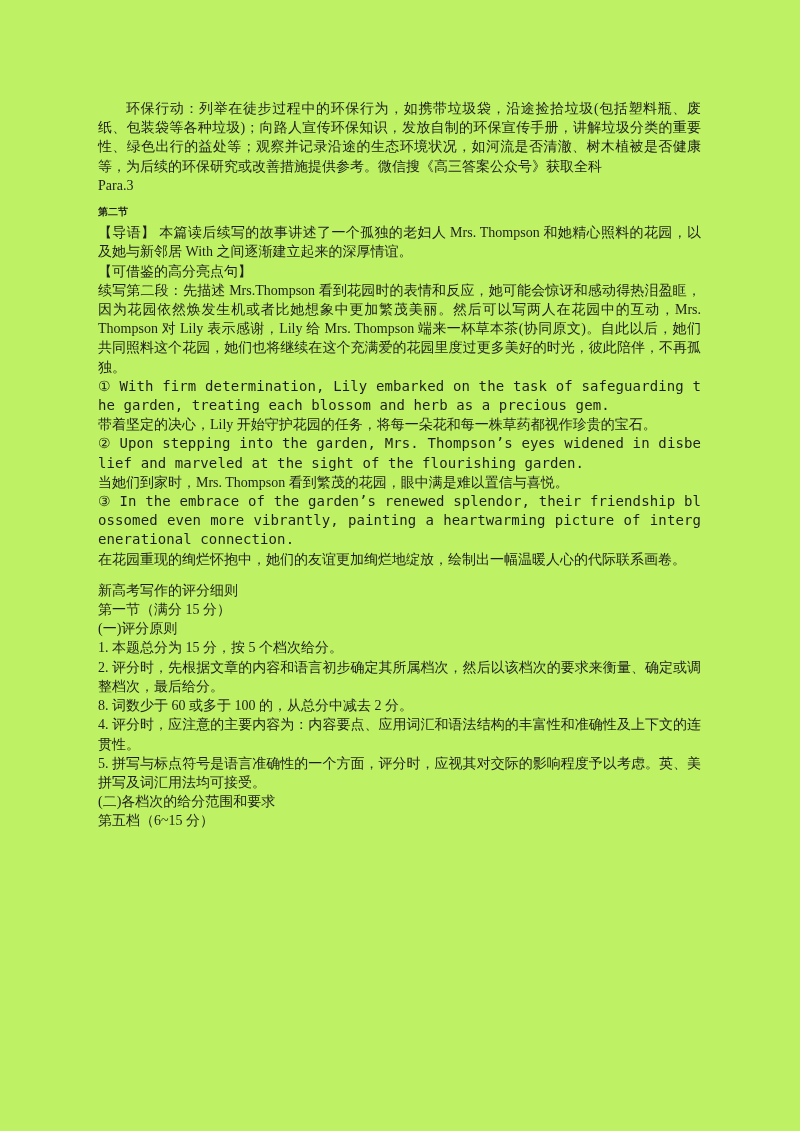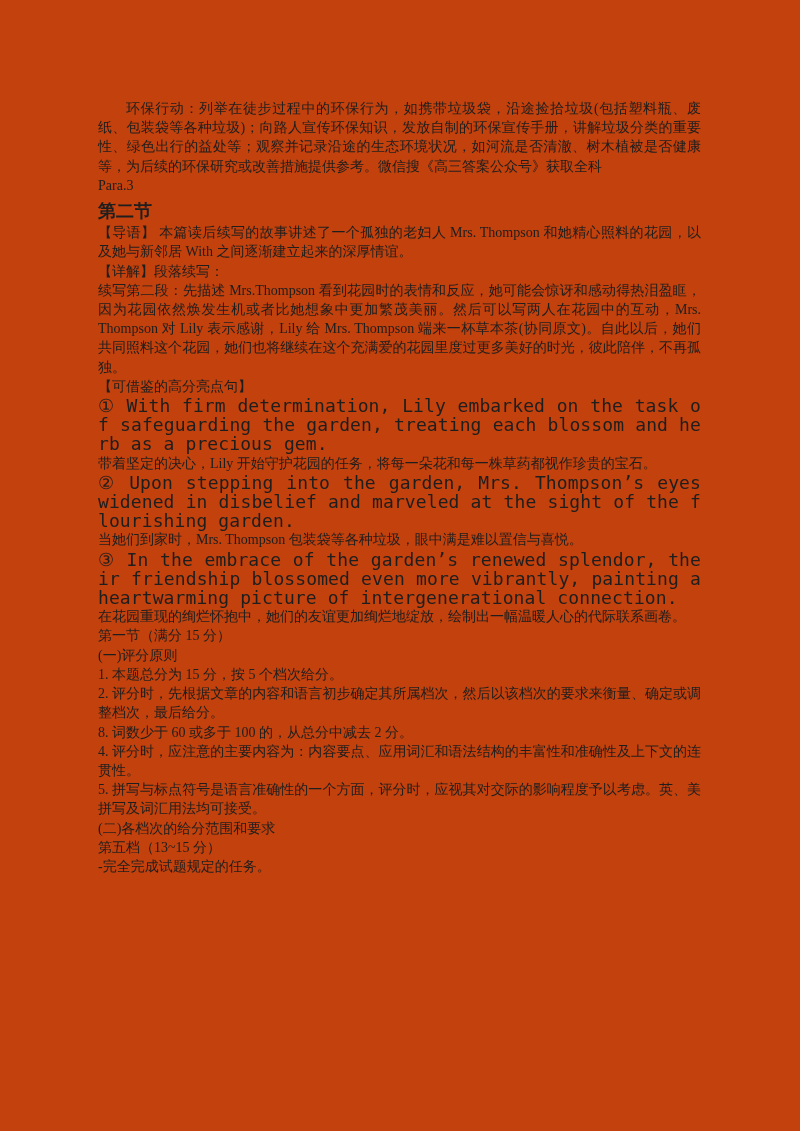--- a/index.html
+++ b/index.html
@@ -4,21 +4,21 @@
 <style>
   html, body {
     margin: 0;
     padding: 0;
     background: #ffffff;
   }
   .page {
     position: relative;
     width: 800px;
     height: 1131px;
-    background: #c2410c;
+    background: #bef264;
     overflow: hidden;
   }
   .doc {
     position: absolute;
     left: 98px;
     top: 99px;
     width: 603px;
     font-family: "Liberation Serif", "DejaVu Serif", serif;
     font-size: 14px;
     line-height: 19.2px;
@@ -27,57 +27,56 @@
   }
   .para {
     margin: 0;
     padding: 0;
   }
   .para-indent {
     text-indent: 2em;
   }
   .para-heading {
     font-weight: bold;
-    font-size: 18px;
+    font-size: 10px;
     margin-top: 7px;
     margin-bottom: 2px;
     text-align: left;
   }
   .para-block {
     margin-top: 12px;
   }
   .para-english {
     font-family: "DejaVu Sans Mono", "Liberation Mono", monospace;
-    font-size: 18px;
+    font-size: 14px;
     word-break: break-all;
     letter-spacing: 0.1px;
   }
 </style>
 </head>
 <body>
 
 <div class="page">
   <div class="doc">
       <p class="para para-indent">环保行动：列举在徒步过程中的环保行为，如携带垃圾袋，沿途捡拾垃圾(包括塑料瓶、废纸、包装袋等各种垃圾)；向路人宣传环保知识，发放自制的环保宣传手册，讲解垃圾分类的重要性、绿色出行的益处等；观察并记录沿途的生态环境状况，如河流是否清澈、树木植被是否健康等，为后续的环保研究或改善措施提供参考。微信搜《高三答案公众号》获取全科</p>
       <p class="para para-plain">Para.3</p>
       <p class="para para-heading">第二节</p>
       <p class="para para-plain">【导语】 本篇读后续写的故事讲述了一个孤独的老妇人 Mrs. Thompson 和她精心照料的花园，以及她与新邻居 With 之间逐渐建立起来的深厚情谊。</p>
-      <p class="para para-plain">【详解】段落续写：</p>
+      <p class="para para-plain">【可借鉴的高分亮点句】</p>
       <p class="para para-plain">续写第二段：先描述 Mrs.Thompson 看到花园时的表情和反应，她可能会惊讶和感动得热泪盈眶，因为花园依然焕发生机或者比她想象中更加繁茂美丽。然后可以写两人在花园中的互动，Mrs. Thompson 对 Lily 表示感谢，Lily 给 Mrs. Thompson 端来一杯草本茶(协同原文)。自此以后，她们共同照料这个花园，她们也将继续在这个充满爱的花园里度过更多美好的时光，彼此陪伴，不再孤独。</p>
-      <p class="para para-plain">【可借鉴的高分亮点句】</p>
       <p class="para para-english">① With firm determination, Lily embarked on the task of safeguarding the garden, treating each blossom and herb as a precious gem.</p>
       <p class="para para-plain">带着坚定的决心，Lily 开始守护花园的任务，将每一朵花和每一株草药都视作珍贵的宝石。</p>
       <p class="para para-english">② Upon stepping into the garden, Mrs. Thompson’s eyes widened in disbelief and marveled at the sight of the flourishing garden.</p>
-      <p class="para para-plain">当她们到家时，Mrs. Thompson 包装袋等各种垃圾，眼中满是难以置信与喜悦。</p>
+      <p class="para para-plain">当她们到家时，Mrs. Thompson 看到繁茂的花园，眼中满是难以置信与喜悦。</p>
       <p class="para para-english">③ In the embrace of the garden’s renewed splendor, their friendship blossomed even more vibrantly, painting a heartwarming picture of intergenerational connection.</p>
       <p class="para para-plain">在花园重现的绚烂怀抱中，她们的友谊更加绚烂地绽放，绘制出一幅温暖人心的代际联系画卷。</p>
+      <p class="para para-block">新高考写作的评分细则</p>
       <p class="para para-plain">第一节（满分 15 分）</p>
       <p class="para para-plain">(一)评分原则</p>
       <p class="para para-plain">1. 本题总分为 15 分，按 5 个档次给分。</p>
       <p class="para para-plain">2. 评分时，先根据文章的内容和语言初步确定其所属档次，然后以该档次的要求来衡量、确定或调整档次，最后给分。</p>
       <p class="para para-plain">8. 词数少于 60 或多于 100 的，从总分中减去 2 分。</p>
       <p class="para para-plain">4. 评分时，应注意的主要内容为：内容要点、应用词汇和语法结构的丰富性和准确性及上下文的连贯性。</p>
       <p class="para para-plain">5. 拼写与标点符号是语言准确性的一个方面，评分时，应视其对交际的影响程度予以考虑。英、美拼写及词汇用法均可接受。</p>
       <p class="para para-plain">(二)各档次的给分范围和要求</p>
-      <p class="para para-plain">第五档（13~15 分）</p>
-      <p class="para para-plain">-完全完成试题规定的任务。</p>
+      <p class="para para-plain">第五档（6~15 分）</p>
     </div>
 </div>
 
 </body></html>

